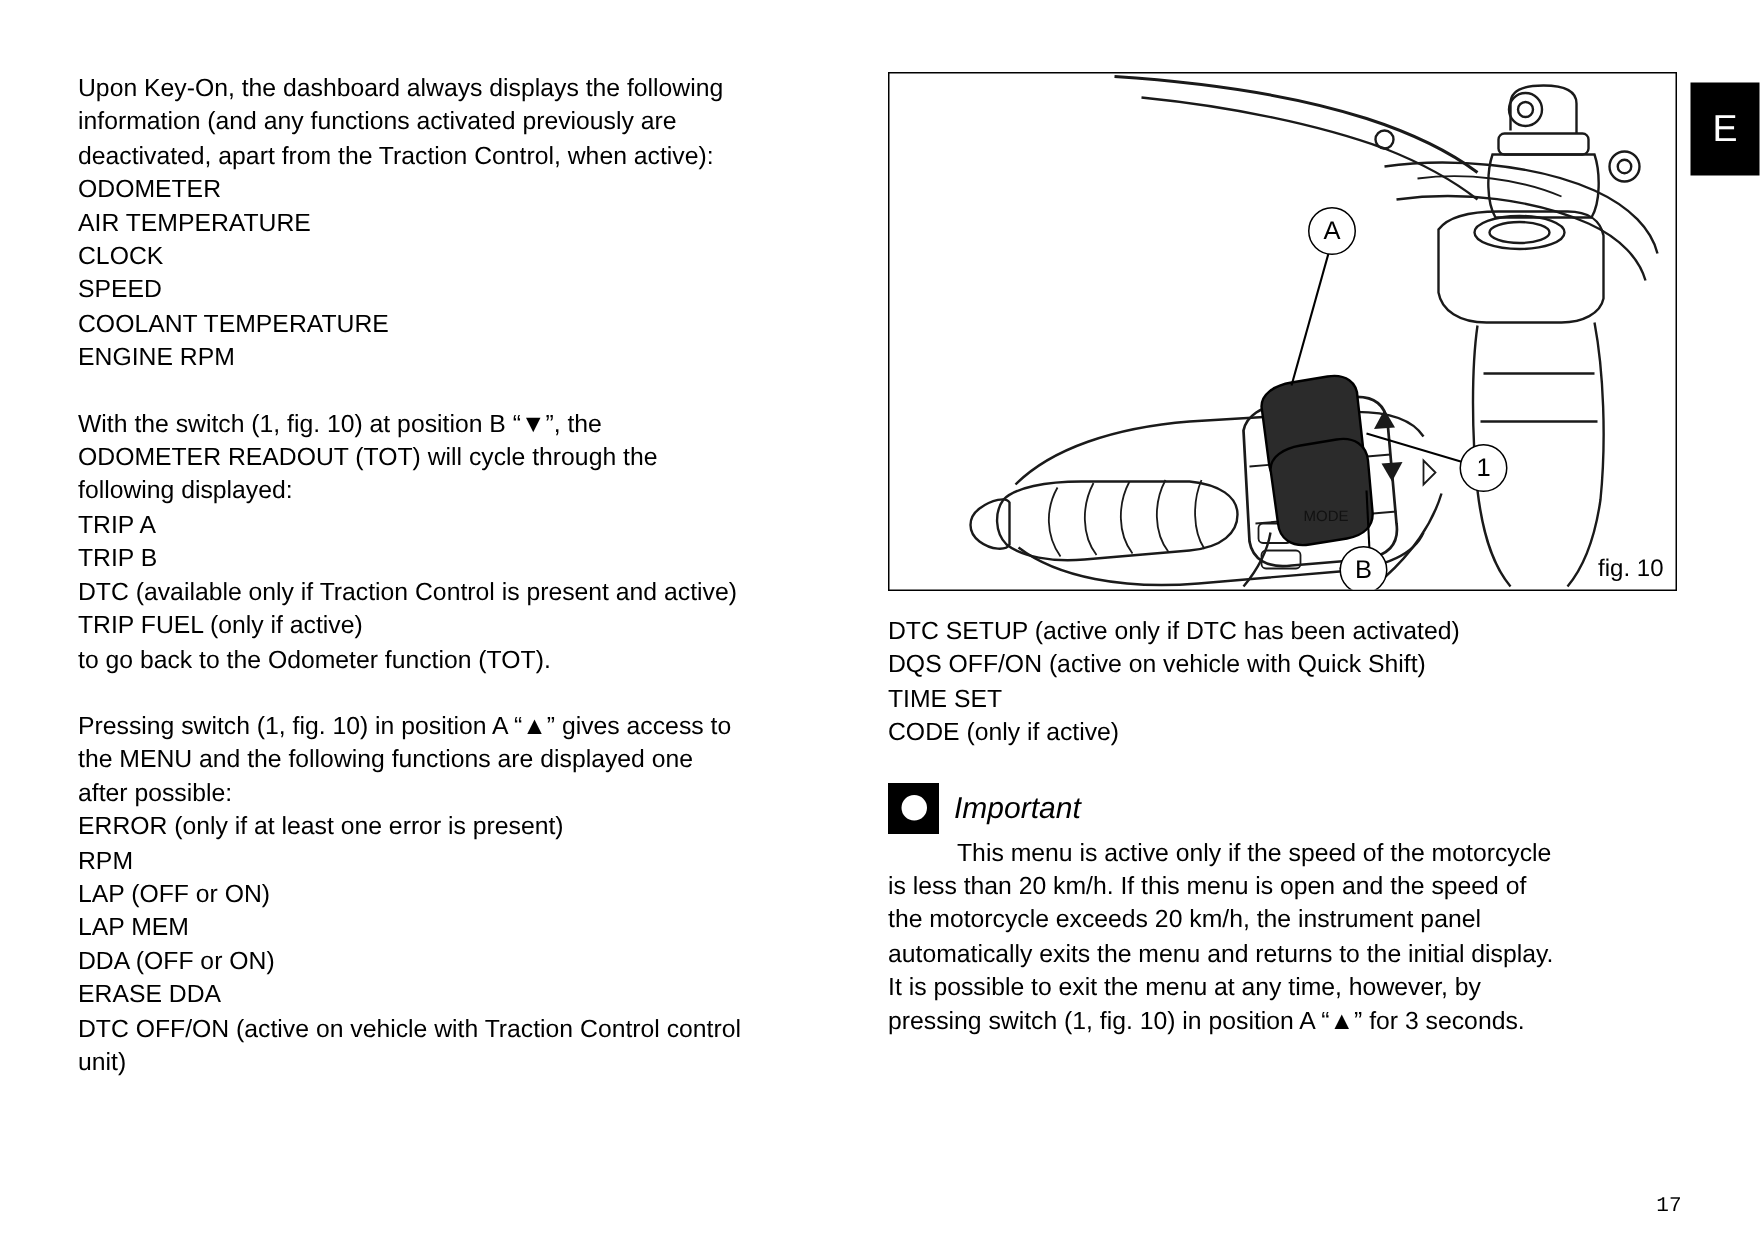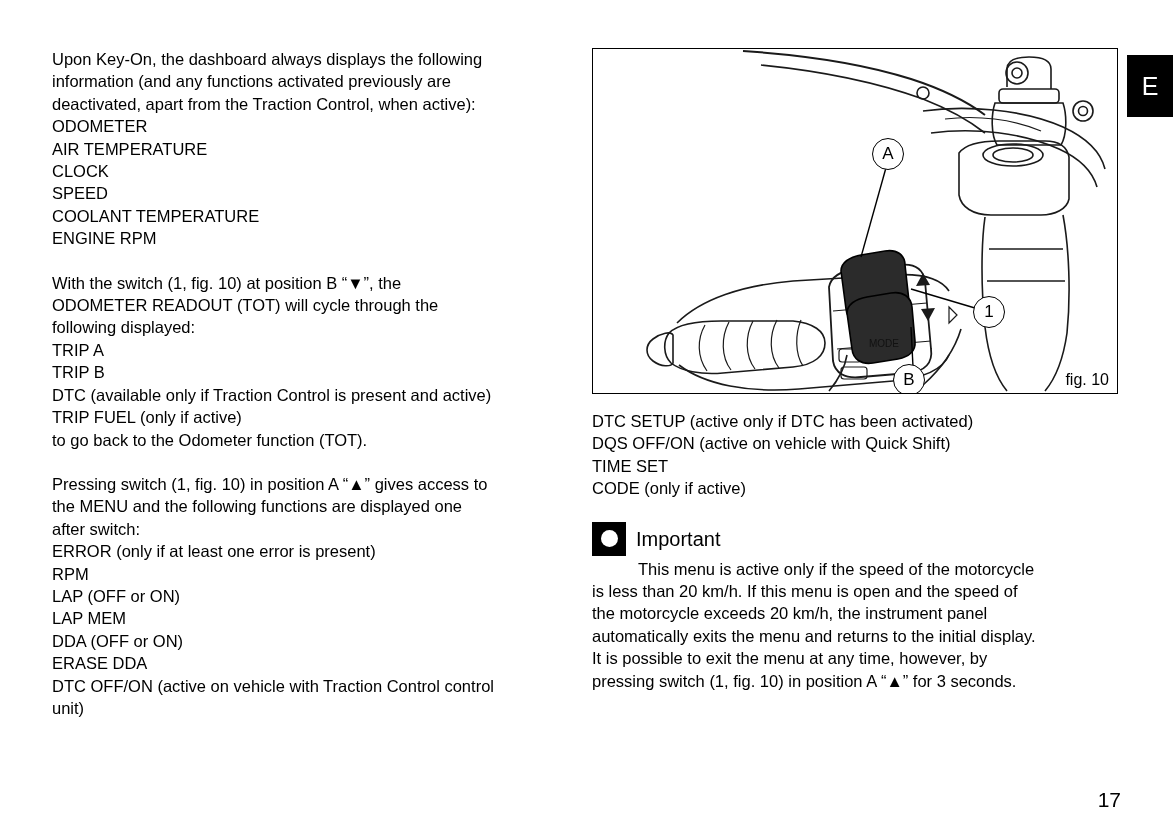--- a/index.html
+++ b/index.html
@@ -80,20 +80,21 @@
     line-height: 22.4px;
   }
 
   .important-block { margin-top: 22px; }
   .important-head {
     display: flex;
     align-items: center;
     gap: 10px;
     font-size: 20px;
     line-height: 24px;
+    font-style: italic;
   }
   .important-icon {
     width: 34px;
     height: 34px;
     background: #000;
     display: flex;
     align-items: center;
     justify-content: center;
     flex: 0 0 auto;
   }
@@ -123,21 +124,22 @@
     align-items: center;
     justify-content: center;
     font-size: 25px;
   }
 
   
   .page-number {
     position: absolute;
     right: 52px;
     bottom: 22px;
-    font-size: 21px;
+    font-size: 14px;
+    font-family: Liberation Mono, monospace;
   }
 </style>
 </head>
 <body>
 
 <div class="page">
 
   <div class="col-left">
 
     <div class="para">
@@ -159,21 +161,21 @@
       <div class="line">TRIP A</div>
       <div class="line">TRIP B</div>
       <div class="line">DTC (available only if Traction Control is present and active)</div>
       <div class="line">TRIP FUEL (only if active)</div>
       <div class="line">to go back to the Odometer function (TOT).</div>
     </div>
 
     <div class="para">
       <div class="line">Pressing switch (1, fig. 10) in position A “▲” gives access to</div>
       <div class="line">the MENU and the following functions are displayed one</div>
-      <div class="line">after switch:</div>
+      <div class="line">after possible:</div>
       <div class="line">ERROR (only if at least one error is present)</div>
       <div class="line">RPM</div>
       <div class="line">LAP (OFF or ON)</div>
       <div class="line">LAP MEM</div>
       <div class="line">DDA (OFF or ON)</div>
       <div class="line">ERASE DDA</div>
       <div class="line">DTC OFF/ON (active on vehicle with Traction Control control</div>
       <div class="line">unit)</div>
     </div>
 

